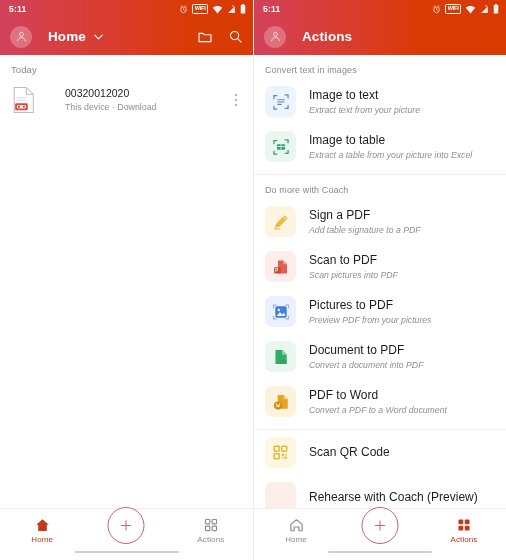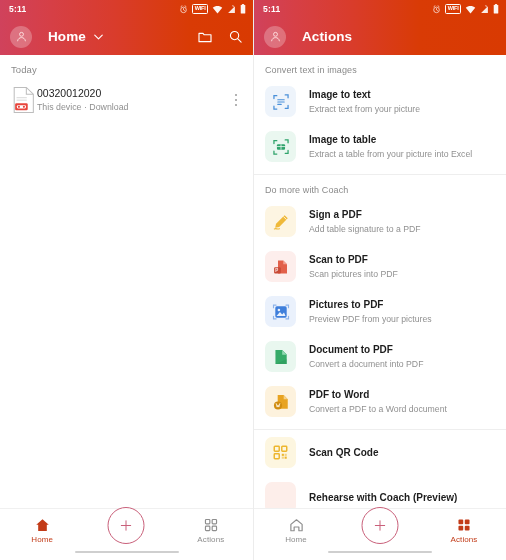--- a/index.html
+++ b/index.html
@@ -44,39 +44,39 @@
   .chev { margin-left:4px; display:inline-block; vertical-align:1px; }
   .appbar-actions { margin-left:auto; display:flex; align-items:center; gap:15px; }
 
   
   .body { flex:1 1 auto; overflow:hidden; position:relative; }
   .section-label {
     font-size:9.5px; color:#8a8a8a; padding:9px 11px 6px 11px; letter-spacing:.1px;
   }
   .file-row { display:flex; align-items:center; padding:5px 9px 5px 11px; }
   .file-icon { width:26px; height:28px; flex:0 0 auto; }
-  .file-text { margin-left:0; flex:1 1 auto; min-width:0; }
+  .file-text { margin-left:28px; flex:1 1 auto; min-width:0; }
   .file-title { font-size:10.5px; color:#1d1d1d; line-height:1.35; }
   .file-sub { font-size:8.8px; color:#8f8f8f; margin-top:2px; line-height:1.3; }
   .kebab { width:16px; display:flex; flex-direction:column; align-items:center; gap:2.5px; flex:0 0 auto; }
   .kebab i { width:2.2px; height:2.2px; border-radius:50%; background:#9a9a9a; display:block; }
 
   
   .act-section-label {
     font-size:9px; color:#8a8a8a; padding:10px 11px 4px 11px; letter-spacing:.1px;
   }
   .divider { height:1px; background:#eeeeee; margin:5px 0 0 0; }
   .action-row { display:flex; align-items:center; padding:7px 11px; }
   .tile {
     width:31px; height:31px; border-radius:7px; flex:0 0 auto;
     display:flex; align-items:center; justify-content:center;
   }
   .act-text { margin-left:13px; min-width:0; }
-  .act-title { font-size:10px; color:#1d1d1d; line-height:1.35;font-weight:bold; }
-  .act-sub { font-size:8.7px; color:#909090; margin-top:2px; line-height:1.3; white-space:nowrap; }
+  .act-title { font-size:12px; color:#1d1d1d; line-height:1.35; }
+  .act-sub { font-size:8.7px; color:#909090; margin-top:2px; line-height:1.3; white-space:nowrap;font-style:italic; }
 
   
   .bottomnav {
     height:52px; flex:0 0 auto; position:relative;
     border-top:1px solid #f0f0f0; background:#fff;
     display:flex; align-items:flex-start;
   }
   .nav-item {
     flex:1 1 0; display:flex; flex-direction:column; align-items:center;
     padding-top:9px; gap:3px;

